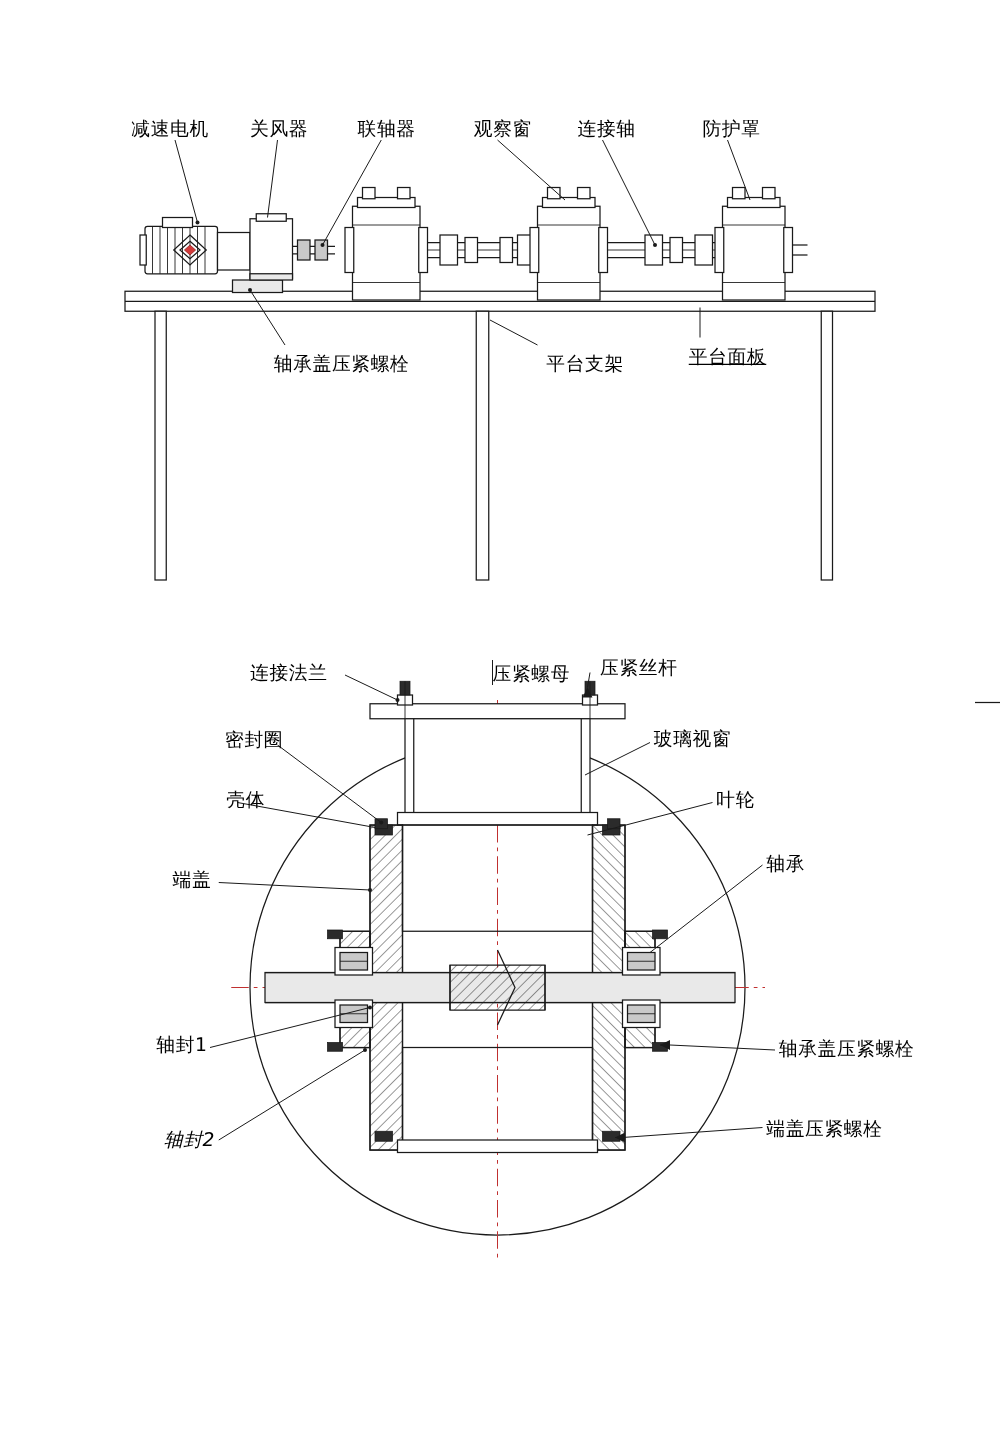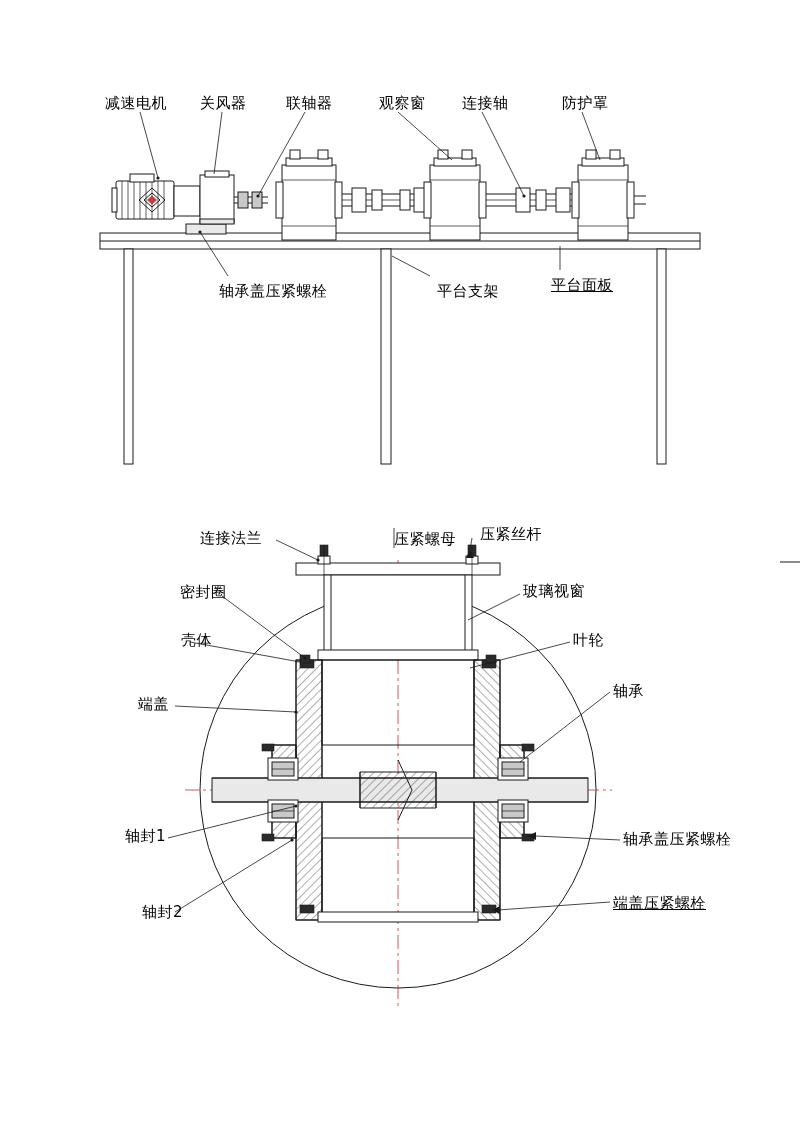--- a/index.html
+++ b/index.html
@@ -277,17 +277,17 @@
   <div class="lbl" style="left:355px; top:531px;margin-left:39px;">压紧螺母</div>
   <div class="lbl" style="left:480px; top:526px;">压紧丝杆</div>
   <div class="lbl" style="left:180px; top:584px;text-align:center;">密封圈</div>
   <div class="lbl" style="left:523px; top:583px;">玻璃视窗</div>
   <div class="lbl" style="left:153px; top:632px;margin-left:28px;">壳体</div>
   <div class="lbl" style="left:573px; top:632px;">叶轮</div>
   <div class="lbl" style="left:138px; top:696px;">端盖</div>
   <div class="lbl" style="left:613px; top:683px;">轴承</div>
   <div class="lbl" style="left:125px; top:828px;">轴封1</div>
   <div class="lbl" style="left:623px; top:831px;">轴承盖压紧螺栓</div>
-  <div class="lbl" style="left:142px; top:904px;">轴封2</div>
-  <div class="lbl" style="left:613px; top:895px;text-decoration:underline;">端盖压紧螺栓</div>
+  <div class="lbl" style="left:131px; top:904px;font-style:italic;">轴封2</div>
+  <div class="lbl" style="left:613px; top:895px;">端盖压紧螺栓</div>
 
   <div class="footer-mark"></div>
 </div>
 
 </body></html>

